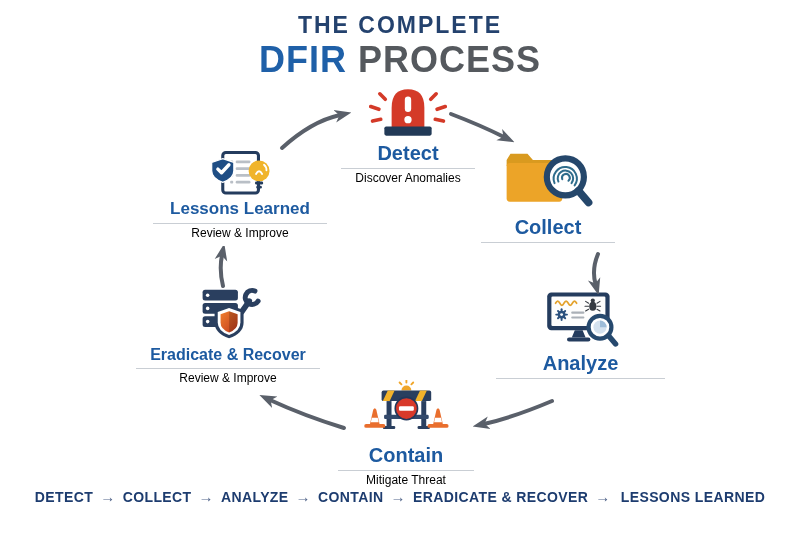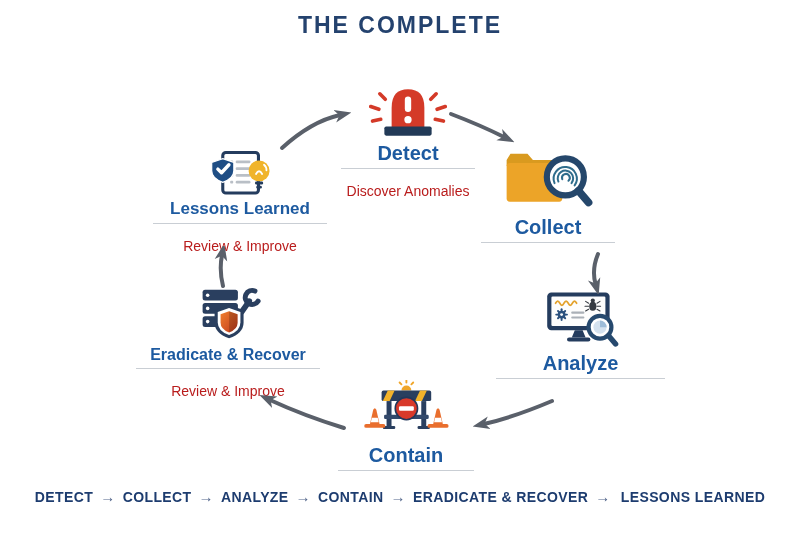--- a/index.html
+++ b/index.html
@@ -10,39 +10,42 @@
   
   .title{position:absolute;top:12px;left:0;right:0;text-align:center;line-height:1.15;}
   .title-pre{font-size:23px;font-weight:700;letter-spacing:2px;color:#24426e;}
   .title-main{font-size:36px;font-weight:800;letter-spacing:1px;color:#55595e;margin-top:1px;}
   .title-main .accent{color:#1f60a8;margin-right:11px;}
   
   .node{position:absolute;text-align:center;}
   .node .icon{display:flex;justify-content:center;align-items:flex-end;}
   .node .label{font-weight:700;color:#1d5aa0;font-size:20px;line-height:1.1;margin-top:2px;}
   .node .divider{height:1px;background:#c9ced4;margin:4px 8px 2px;}
-  .node .subtitle{font-size:14px;color:#b91c1c;margin-top:14px;}
+  .node .subtitle{font-size:12px;color:#000000;margin-top:2px;}
   #node-eradicate .label{font-size:16px;}
   #node-lessons .label{font-size:17px;}
   
   .arrow{position:absolute;}
   
   .footer{
     position:absolute;left:0;right:0;top:488px;display:flex;justify-content:center;
     align-items:center;font-weight:700;font-size:14px;letter-spacing:0.4px;color:#1d3c6f;
     white-space:nowrap;
   }
   .footer .sep{color:#54678c;font-size:15px;margin:0 7px;font-weight:700;}
   .footer .sep.last{margin:0 10px 0 7px;}
 </style>
 </head>
 <body>
 
 <div class="title">
   <div class="title-pre">THE COMPLETE</div>
+  <div class="title-main">
+    <span class="accent">DFIR</span><span>PROCESS</span>
+  </div>
 </div>
 
 <div class="node" id="node-detect" style="left:333px;top:84px;width:150px;">
   <div class="icon" style="height:56px;">
     <svg viewBox="0 0 110 58" width="100" height="56">
       <g stroke="#d43a28" stroke-width="4" stroke-linecap="round">
         <line x1="24" y1="9" x2="30" y2="15"></line>
           <line x1="14" y1="23" x2="23" y2="26"></line>
           <line x1="16" y1="39" x2="25" y2="37"></line>
         <line x1="86" y1="9" x2="80" y2="15"></line>
@@ -144,20 +147,21 @@
       <path d="M11,72 L16.5,48 q2.5,-5 5,0 L27,72 Z" fill="#e96e2d"></path>
       <path d="M14.2,61 h9.6 l1.6,7 h-12.8 Z" fill="#fff"></path>
       <rect x="2" y="71" width="34" height="6" rx="3" fill="#e96e2d"></rect>
       <path d="M113,72 L118.5,48 q2.5,-5 5,0 L129,72 Z" fill="#e96e2d"></path>
       <path d="M116.2,61 h9.6 l1.6,7 h-12.8 Z" fill="#fff"></path>
       <rect x="104" y="71" width="34" height="6" rx="3" fill="#e96e2d"></rect>
     </svg>
   </div>
   <div class="label">Contain</div>
   <div class="divider"></div>
+  <div class="subtitle">Mitigate Threat</div>
 </div>
 
 <div class="node" id="node-eradicate" style="left:128px;top:286px;width:200px;">
   <div class="icon" style="height:58px;">
     <svg viewBox="0 0 120 92" height="58">
       <defs>
         <linearGradient id="gradO" x1="0" y1="0" x2="1" y2="1">
           <stop offset="0" stop-color="#f07f2e"></stop>
             <stop offset="1" stop-color="#c03a1d"></stop>
         </linearGradient>

